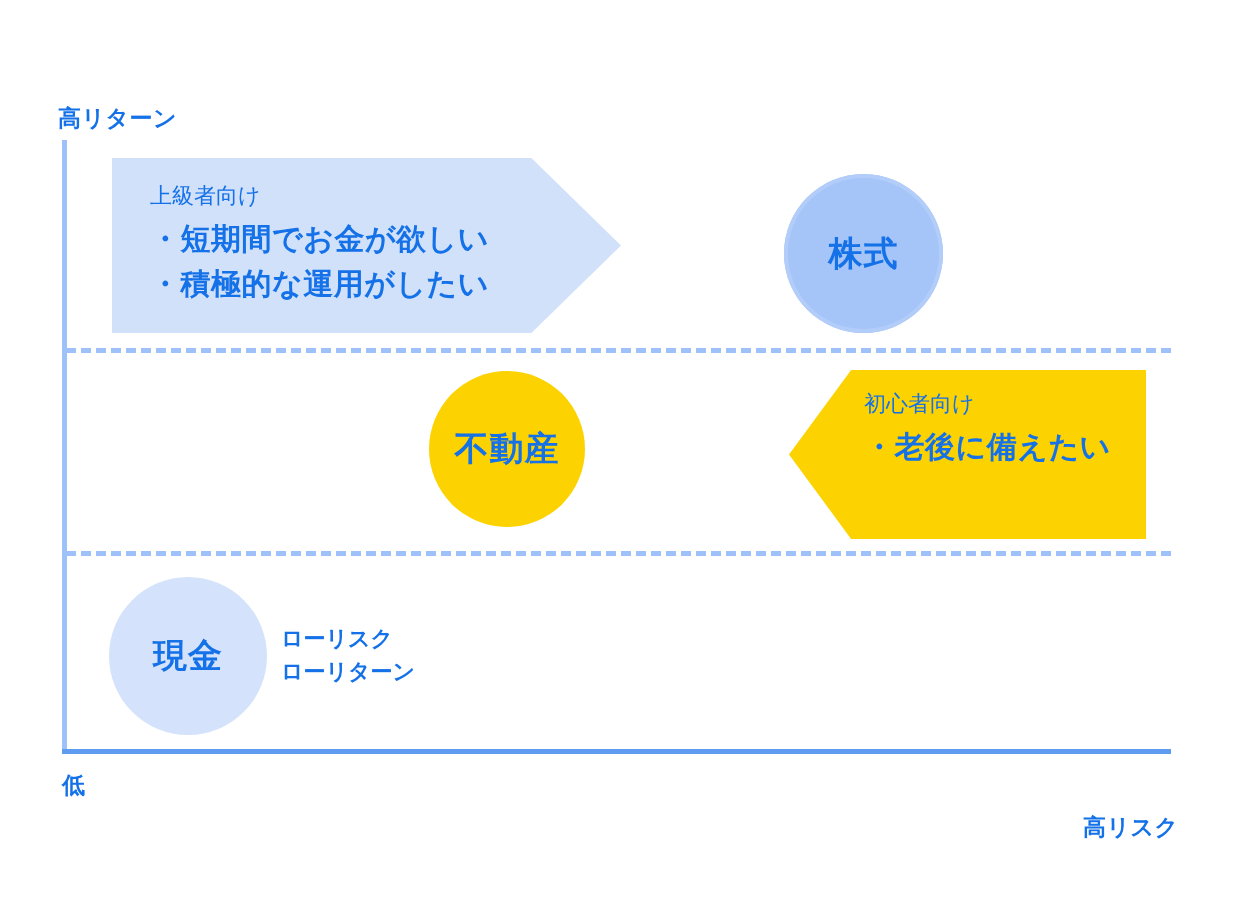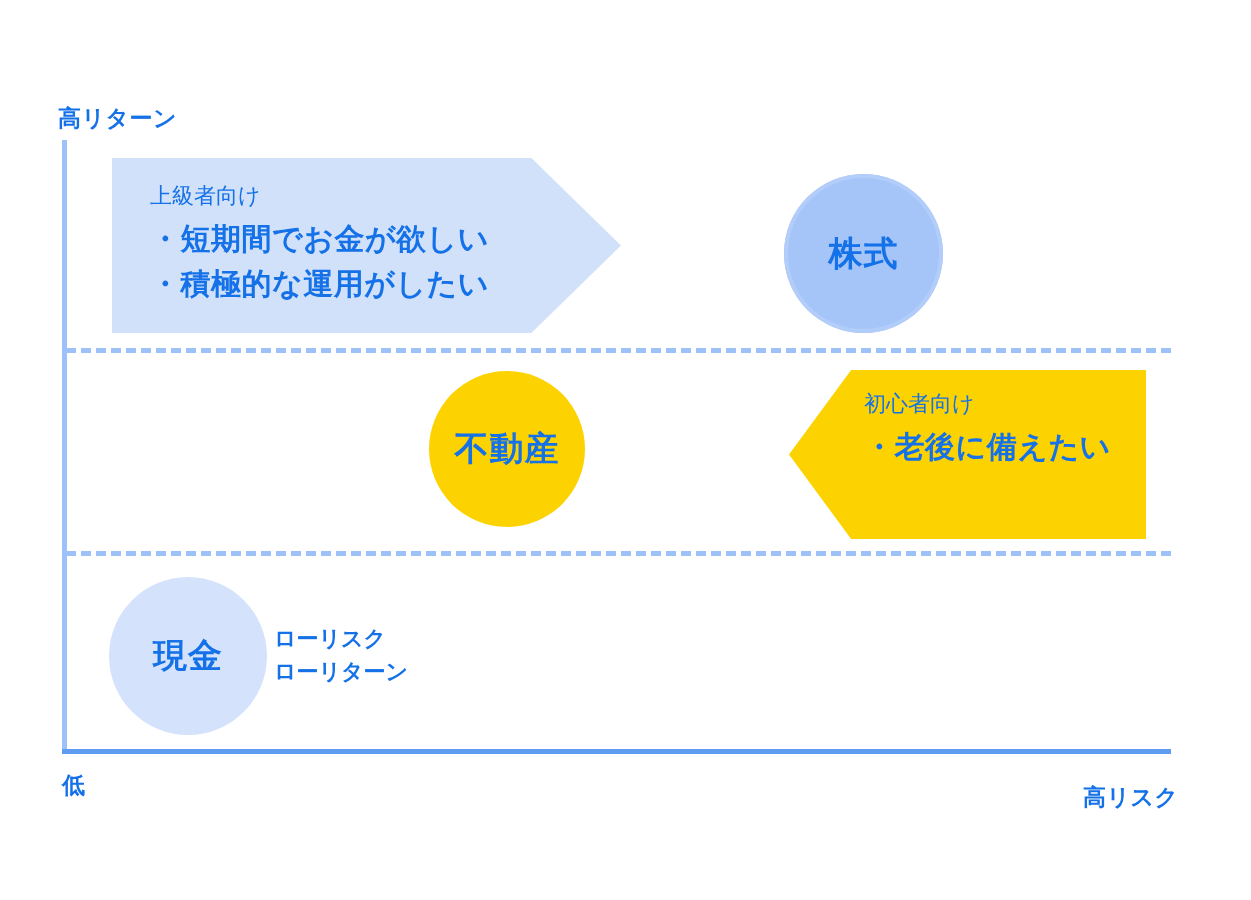--- a/index.html
+++ b/index.html
@@ -41,21 +41,21 @@
   .axis-label {
     position: absolute;
     color: #1471e8;
     font-weight: bold;
     font-size: 23px;
     letter-spacing: .5px;
     white-space: nowrap;
   }
   .lbl-high-return { left: 58px;  top: 103px; }
   .lbl-low        { left: 62px;  top: 770px; }
-  .lbl-high-risk  { left: 1083px; top: 782px; }
+  .lbl-high-risk  { left: 1083px; top: 812px; }
 
   
   .divider {
     position: absolute;
     left: 66px;
     width: 1105px;
     height: 0;
     border-top: 5px dashed #9dc1f8;
   }
   .divider.d1 { top: 348px; }
@@ -99,21 +99,21 @@
   .caption {
     position: absolute;
     color: #1471e8;
     font-weight: bold;
     font-size: 22px;
     line-height: 1.5;
     white-space: nowrap;
   }
   .cap-stock      { left: 963px; top: 222px; }
   .cap-realestate { left: 596px; top: 420px; }
-  .cap-cash       { left: 274px; top: 622px; font-family: Liberation Serif, serif; }
+  .cap-cash       { left: 281px; top: 622px; font-family: Liberation Serif, serif; }
 
   
   .arrow {
     position: absolute;
     box-sizing: border-box;
   }
   .arrow-right {
     left: 112px; top: 158px;
     width: 509px; height: 175px;
     background: #d2e1fa;

